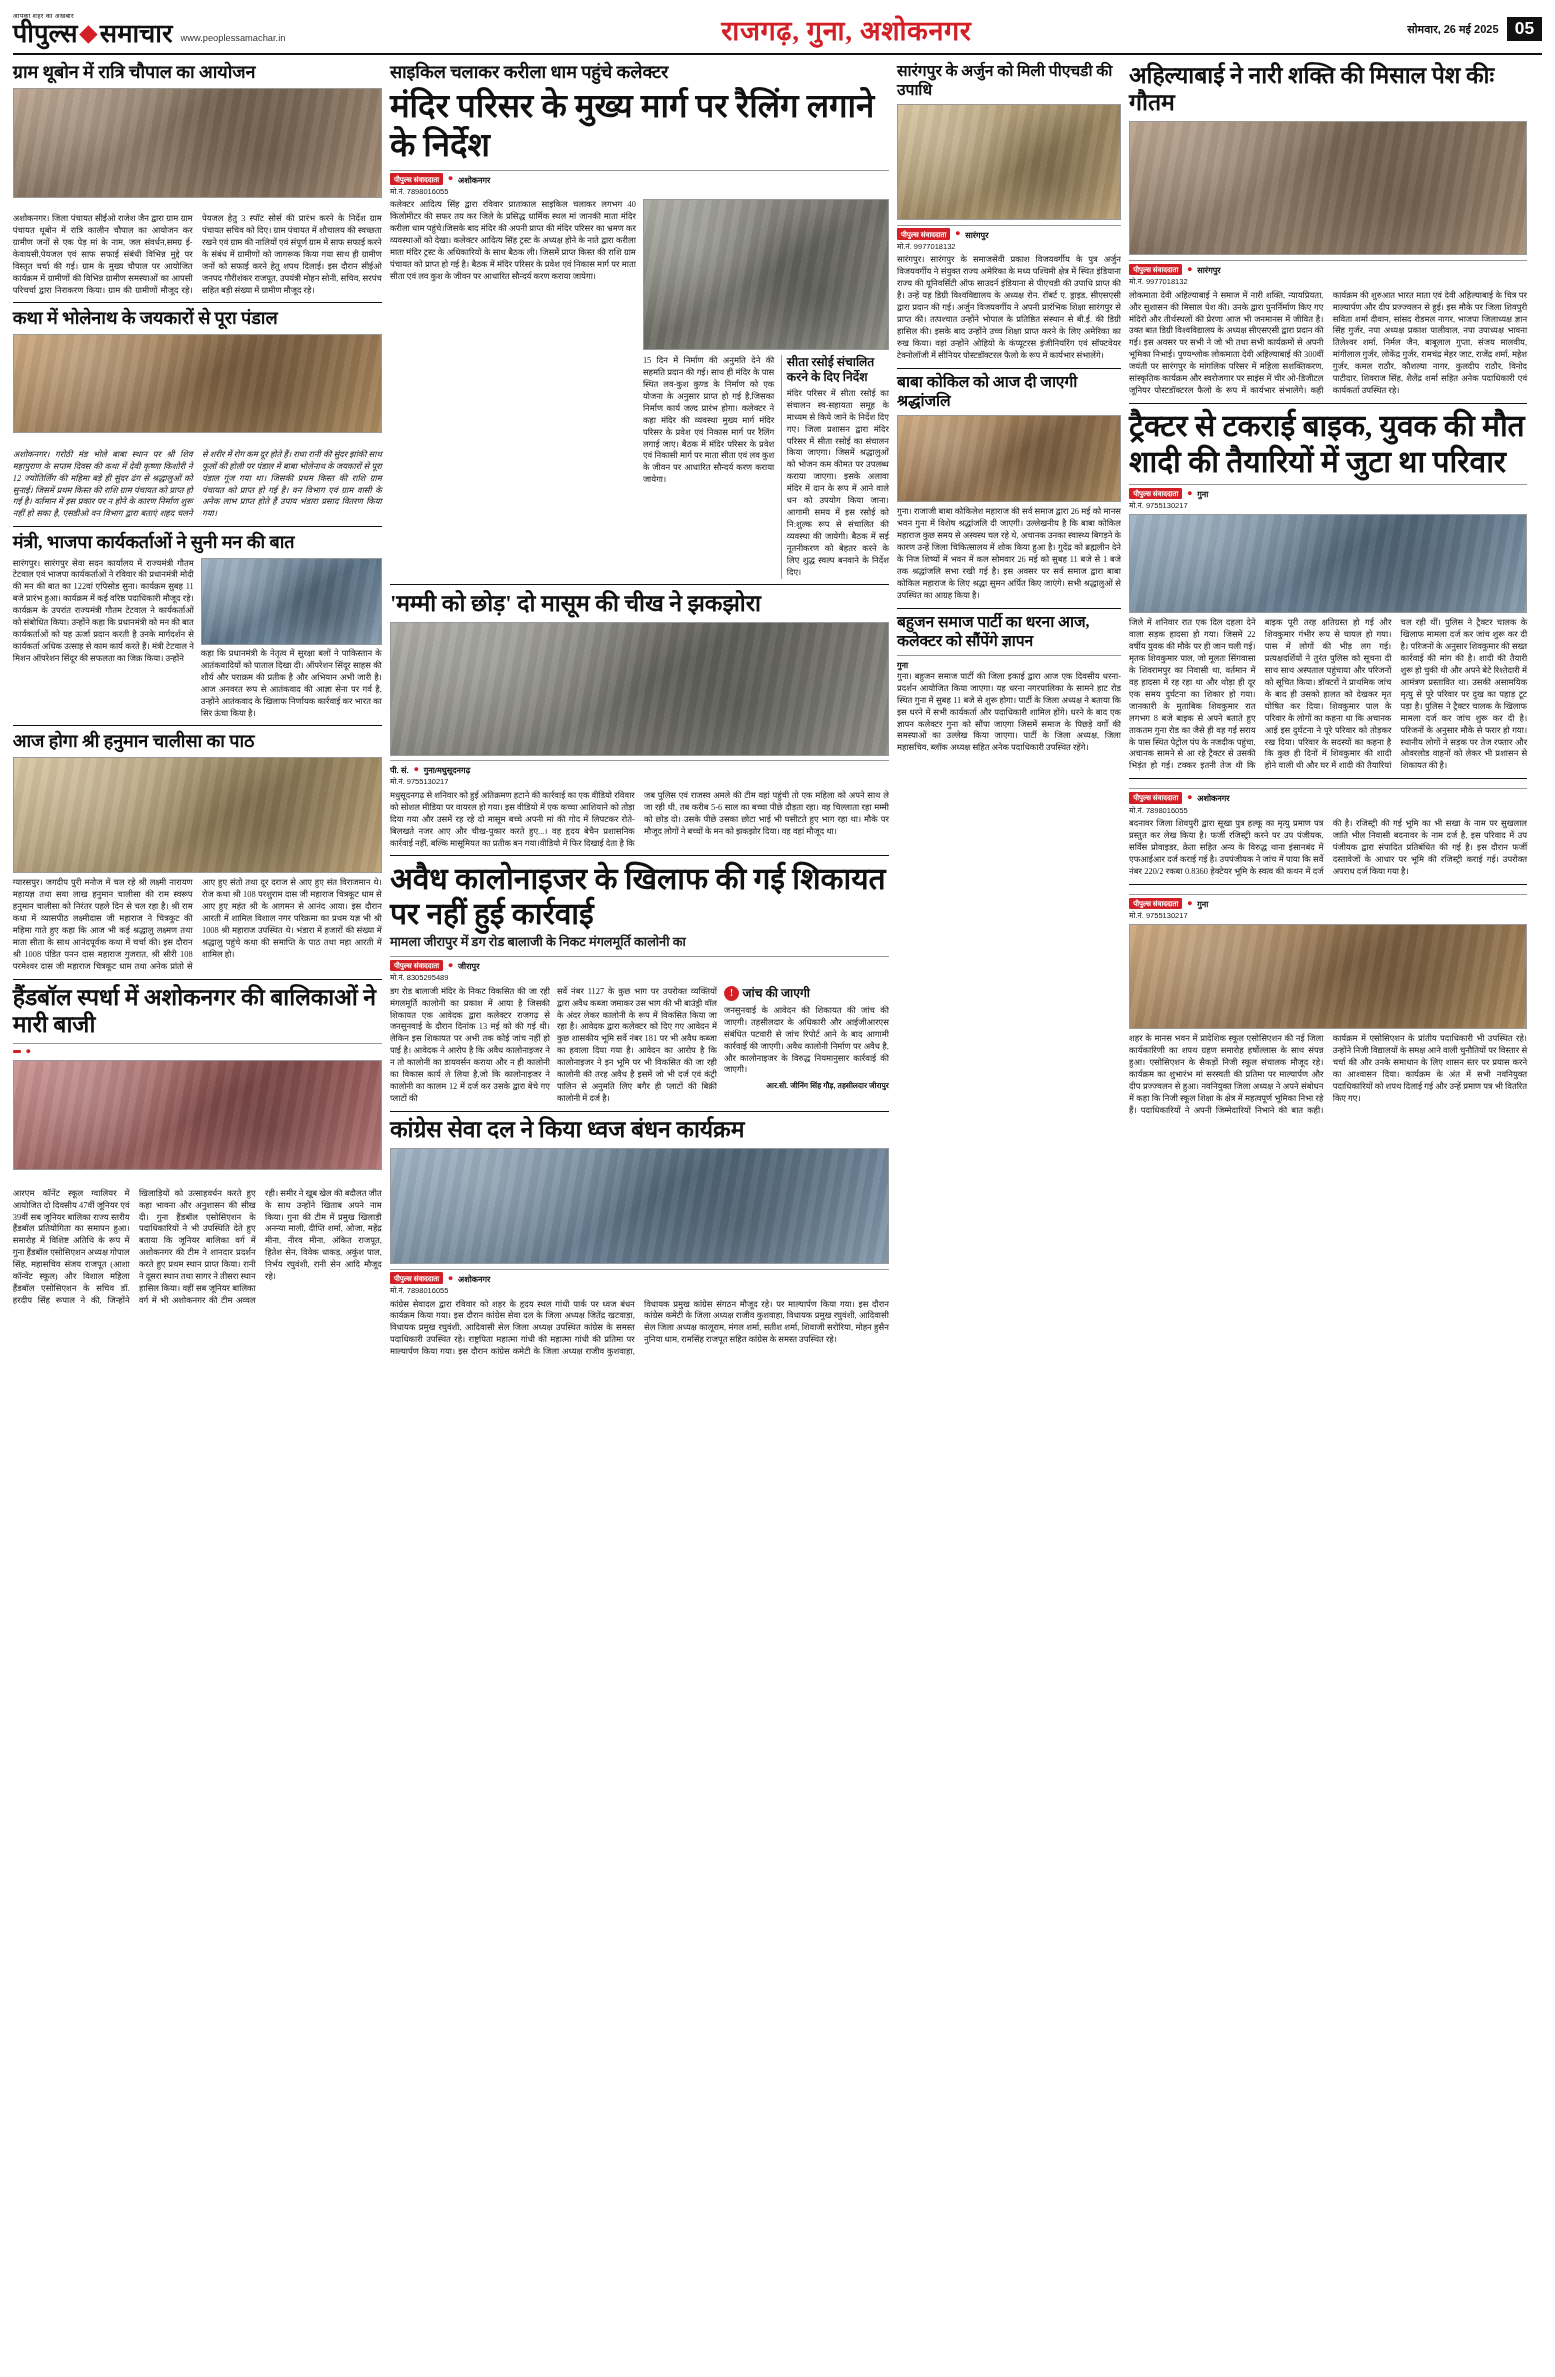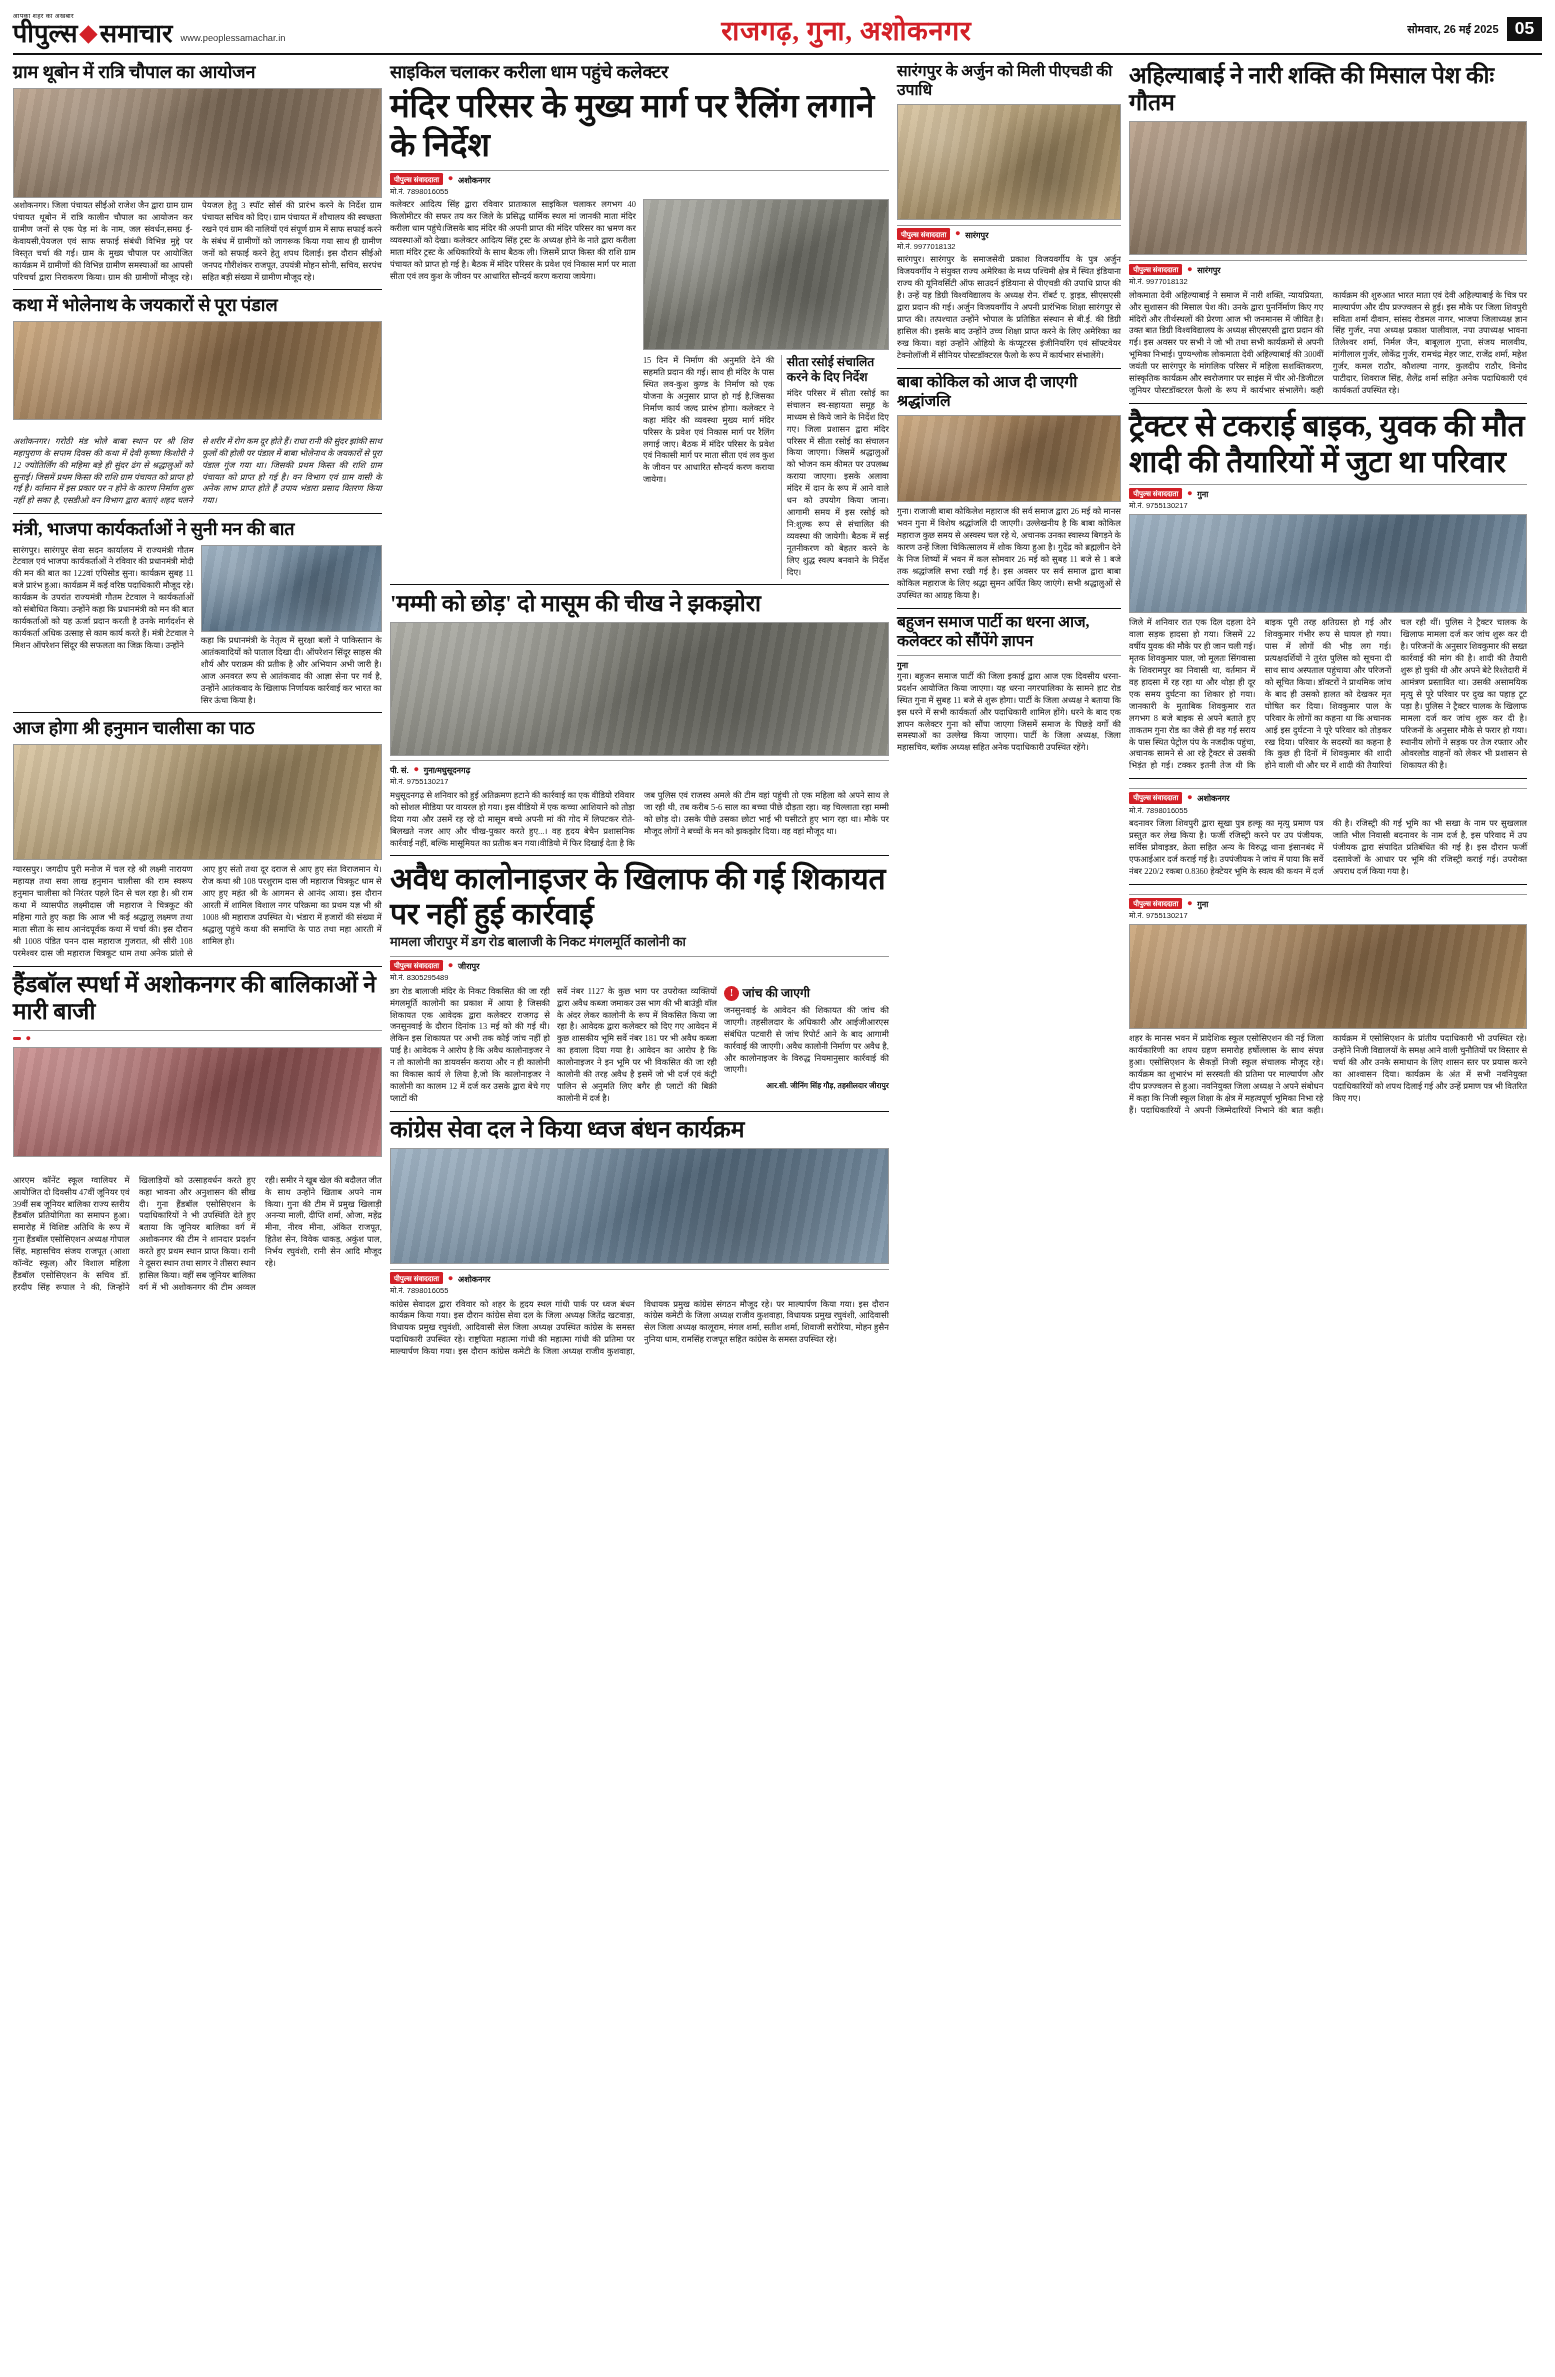--- a/index.html
+++ b/index.html
@@ -165,21 +165,21 @@
     </div>
   </div>
 
   <div class="grid">
 
     <div class="col">
 
       <div>
         <div class="hl hl-s">ग्राम थूबोन में रात्रि चौपाल का आयोजन</div>
         <div class="photo crowd" style="height:110px;margin-top:4.6px;"></div>
-        <div class="body-text cols2" style="margin-top:2px;">
+        <div class="body-text cols2" style="margin-top:15px;">
           <span>अशोकनगर। जिला पंचायत सीईओ राजेश जैन द्वारा ग्राम ग्राम पंचायत थूबोन में रात्रि कालीन चौपाल का आयोजन कर ग्रामीण जनों से एक पेड़ मां के नाम, जल संवर्धन,समग्र ई-केवायसी,पेयजल एवं साफ सफाई संबंधी विभिन्न मुद्दे पर विस्तृत चर्चा की गई। ग्राम के मुख्य चौपाल पर आयोजित कार्यक्रम में ग्रामीणों की विभिन्न ग्रामीण समस्याओं का आपसी परिचर्चा द्वारा निराकरण किया। ग्राम की ग्रामीणों मौजूद रहे।</span>
           <span>पेयजल हेतु 3 स्पॉट सोर्स की प्रारंभ करने के निर्देश ग्राम पंचायत सचिव को दिए। ग्राम पंचायत में शौचालय की स्वच्छता रखने एवं ग्राम की नालियों एवं संपूर्ण ग्राम में साफ सफाई करने के संबंध में ग्रामीणों को जागरूक किया गया साथ ही ग्रामीण जनों को सफाई करने हेतु शपथ दिलाई। इस दौरान सीईओ जनपद गौरीशंकर राजपूत, उपयंत्री मोहन सोनी, सचिव, सरपंच सहित बड़ी संख्या में ग्रामीण मौजूद रहे।</span>
         </div>
       </div>
 
       <div class="hr"></div>
 
       <div>
         <div class="hl hl-s">कथा में भोलेनाथ के जयकारों से पूरा पंडाल</div>
         <div class="photo warm" style="height:99px;margin-top:4.6px;"></div>

